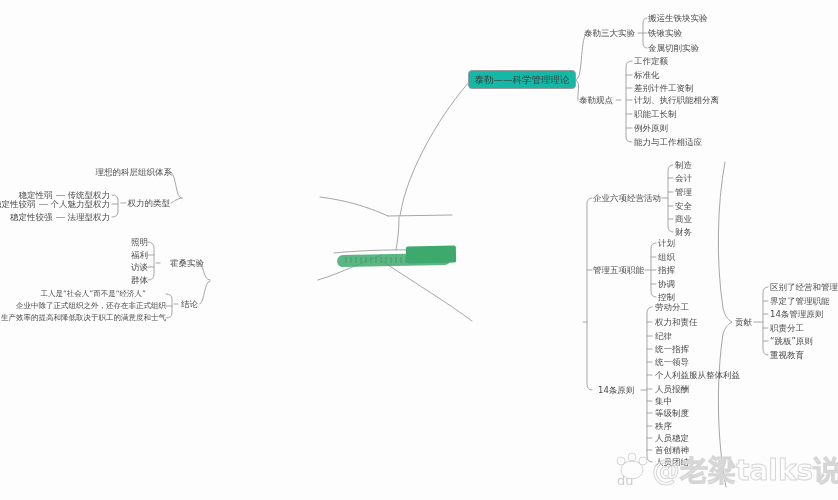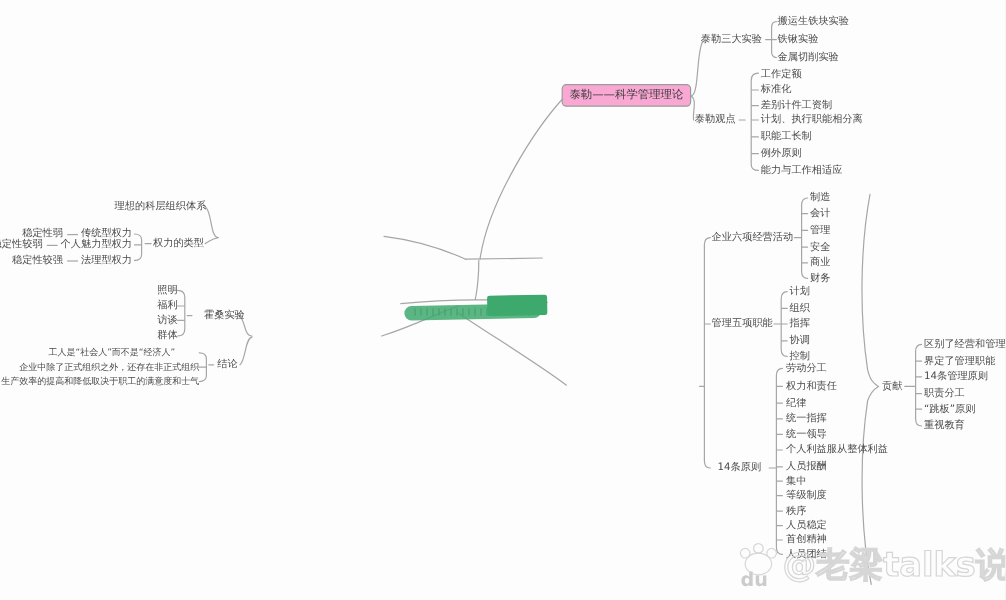--- a/index.html
+++ b/index.html
@@ -3,32 +3,32 @@
 <meta charset="utf-8">
 <style>
   html,body{margin:0;padding:0;background:#ffffff;}
   .stage{position:relative;width:838px;height:500px;background:#fdfdfd;outline:1px solid #dedede;
          font-family:"DejaVu Sans",sans-serif;overflow:hidden;}
   svg.wires{position:absolute;left:0;top:0;width:838px;height:500px;}
   svg.wires path{fill:none;stroke:#a6a6a6;stroke-width:1;stroke-linecap:round;}
   .lbl{position:absolute;font-size:8.5px;color:#4a4a4a;white-space:nowrap;line-height:10px;height:10px;}
   .lbl.tiny{font-size:7.5px;}
   .node-box{position:absolute;box-sizing:border-box;border:1px solid #9b9b9b;border-radius:4px;
-            background:#f9a8d4;color:#3c3c3c;font-size:9.5px;line-height:1;display:flex;
+            background:#14b8a6;color:#3c3c3c;font-size:9.5px;line-height:1;display:flex;
             align-items:center;justify-content:center;white-space:nowrap;padding:0 4px;}
   .wrow{position:absolute;display:flex;align-items:center;height:10px;font-size:8.5px;color:#4a4a4a;white-space:nowrap;line-height:10px;}
   .wrow .dashline{display:inline-block;width:9px;height:0;border-top:1px solid #a6a6a6;margin:0 3px;}
   .hl-stroke{position:absolute;left:337px;top:254px;width:114px;height:12px;border-radius:6px;
              opacity:.85;transform:rotate(-1.2deg);}
   .hl-solid{position:absolute;left:406px;top:246px;width:50px;height:17px;border-radius:2px;transform:rotate(-1deg);}
   .squiggle{position:absolute;left:345px;top:257px;width:100px;height:6px;opacity:.5;
             background:repeating-linear-gradient(90deg,#555 0 2px,transparent 2px 5px);}
   .wm-handle{position:absolute;left:652px;top:452px;font-size:28px;font-weight:bold;letter-spacing:0;
              color:rgba(255,255,255,.1);-webkit-text-stroke:1px #d6d6d6;white-space:nowrap;}
-  .wm-du{position:absolute;left:617px;top:473px;font-size:16px;color:#cccccc;font-weight:bold;}
+  .wm-du{position:absolute;left:617px;top:473px;font-size:13px;color:#cccccc;font-weight:normal;}
   .wm-paw{position:absolute;left:612px;top:449px;}
   .wm-paw circle,.wm-paw ellipse{fill:none;stroke:#d6d6d6;stroke-width:1;}
 </style>
 </head>
 <body>
 
 <div class="stage">
 
   <svg class="wires">
     <path d="M 471,80 C 445,108 407,168 400,216"></path>

